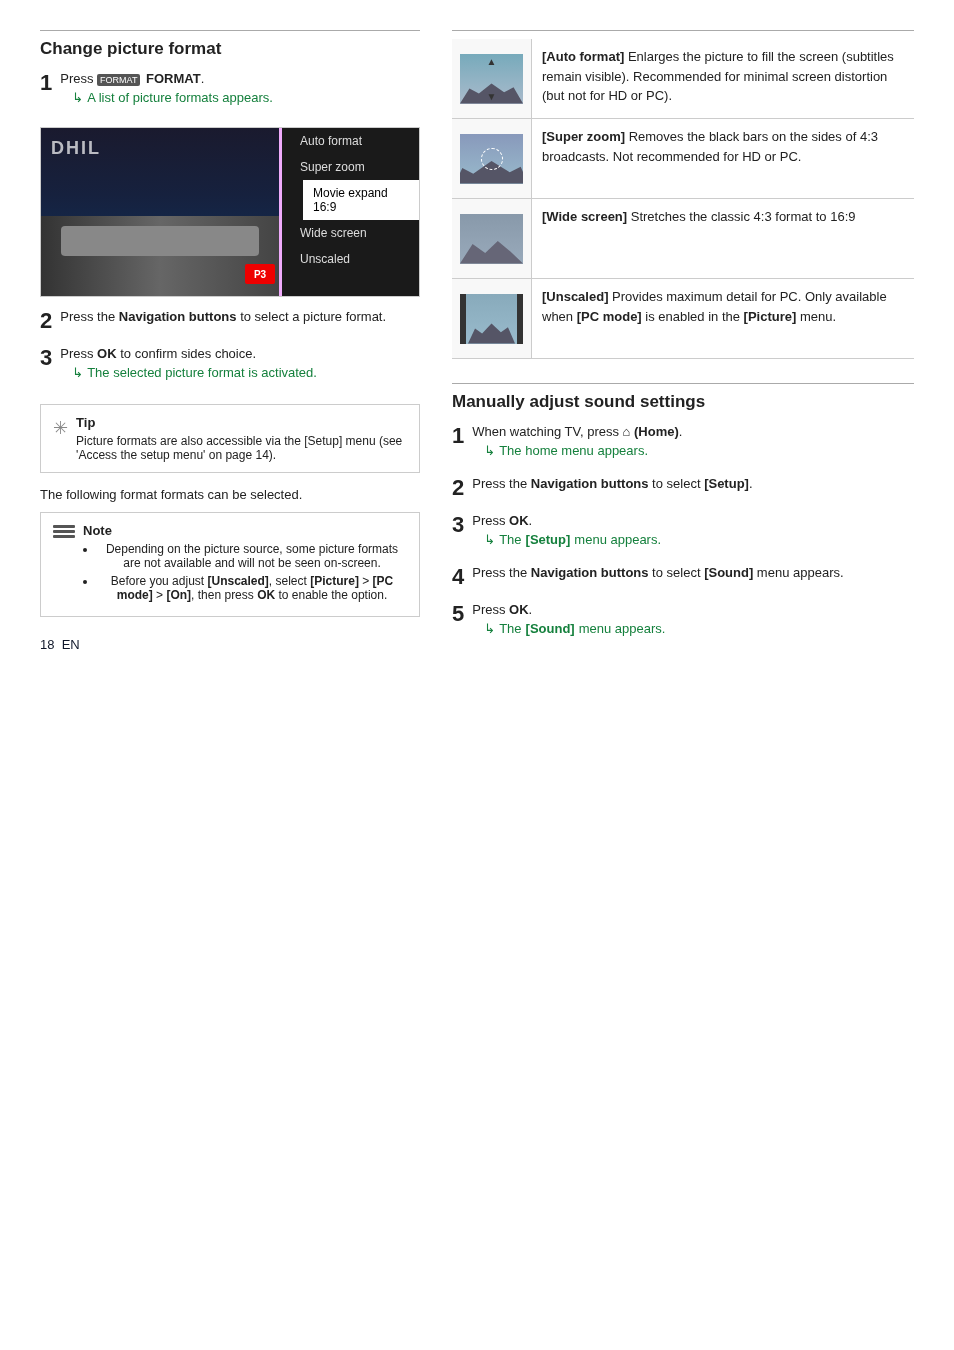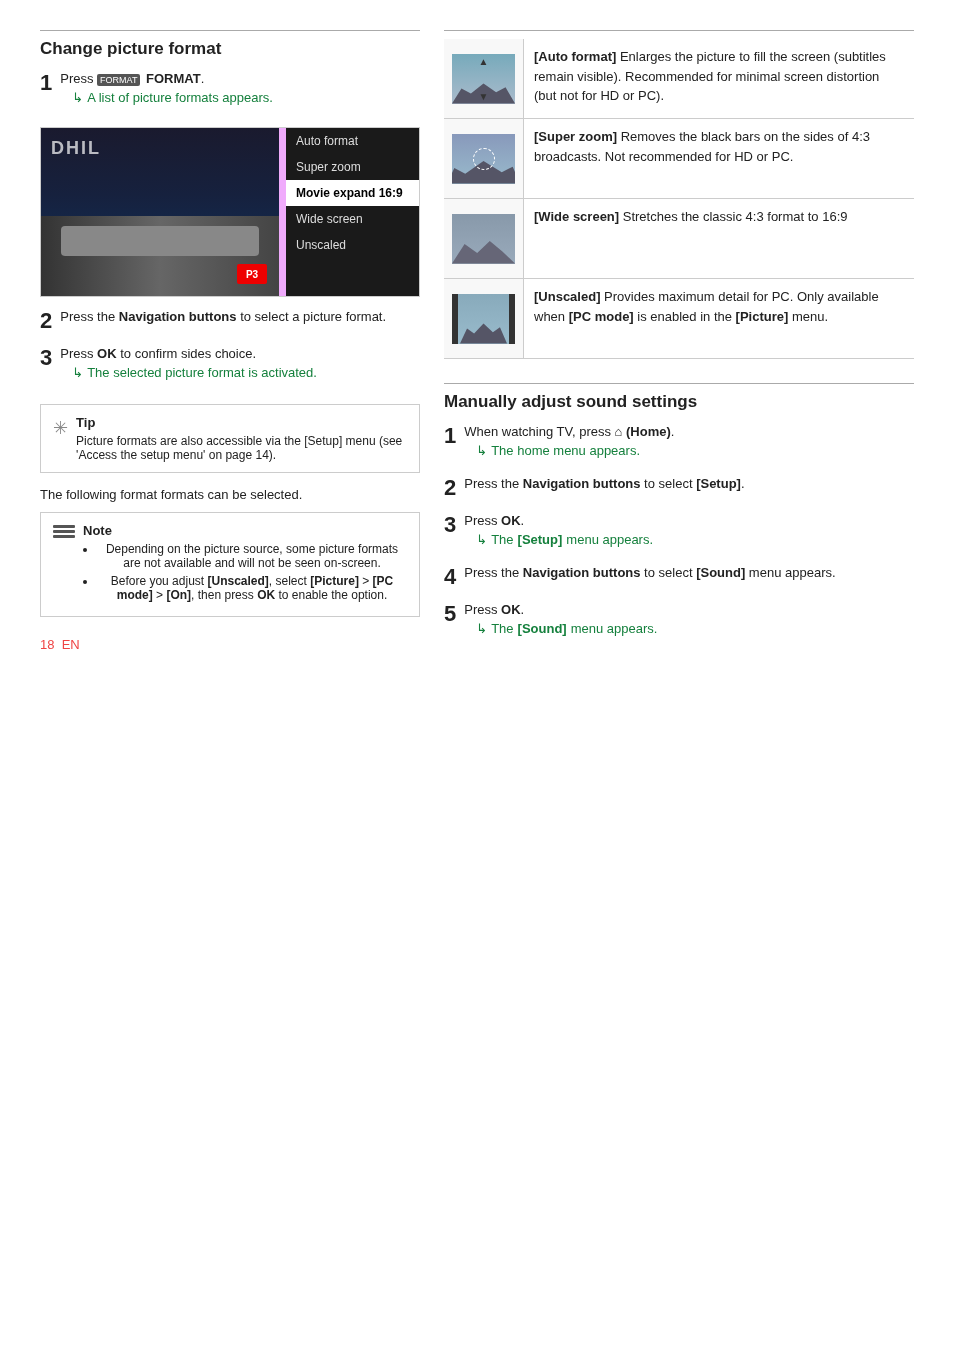--- a/index.html
+++ b/index.html
@@ -7,21 +7,21 @@
       font-family: Arial, sans-serif;
       font-size: 13px;
       background: #fff;
       color: #222;
       width: 954px;
       min-height: 1350px;
       padding: 30px 40px;
     }
     .page-layout {
       display: flex;
-      gap: 24px;
+      gap: 32px;
       width: 100%;
     }
     .left-col {
       flex: 0 0 380px;
       max-width: 380px;
     }
     .right-col {
       flex: 1;
     }
     hr.top-rule {
@@ -102,41 +102,43 @@
       left: 10px;
       color: #fff;
       font-size: 18px;
       font-weight: bold;
       letter-spacing: 2px;
       opacity: 0.7;
     }
     .tv-logo {
       position: absolute;
       bottom: 10px;
-      right: 12px;
+      right: 4px;
       color: #fff;
       font-size: 10px;
     }
     .format-menu {
       background: #1a1a1a;
       color: #ddd;
       width: 140px;
       display: flex;
       flex-direction: column;
       font-size: 12px;
-      border-left: 7px solid #f0abfc;
+      border-left: 3px solid #f0abfc;
+      padding-left: 8px;
     }
     .format-menu-item {
       padding: 6px 10px;
       cursor: pointer;
     }
     .format-menu-item.selected {
       background: #fff;
       color: #000;
-      font-weight: bold;
+      font-weight: normal;
+      margin-left: 13px;
     }
     .tip-box {
       border: 1px solid #ccc;
       padding: 10px 12px;
       margin: 14px 0;
       display: flex;
       align-items: flex-start;
       gap: 8px;
     }
     .tip-icon {
@@ -321,21 +323,21 @@
     .format-name {
       font-weight: bold;
     }
     
     .section-gap {
       margin-top: 24px;
     }
     .page-num {
       margin-top: 20px;
       font-size: 13px;
-      color: #ef4444;
+      color: #0f172a;
     }
     .format-icon {
       display: inline-block;
       background: #555;
       color: #fff;
       font-size: 9px;
       padding: 1px 3px;
       border-radius: 2px;
       vertical-align: middle;
       margin-right: 2px;

